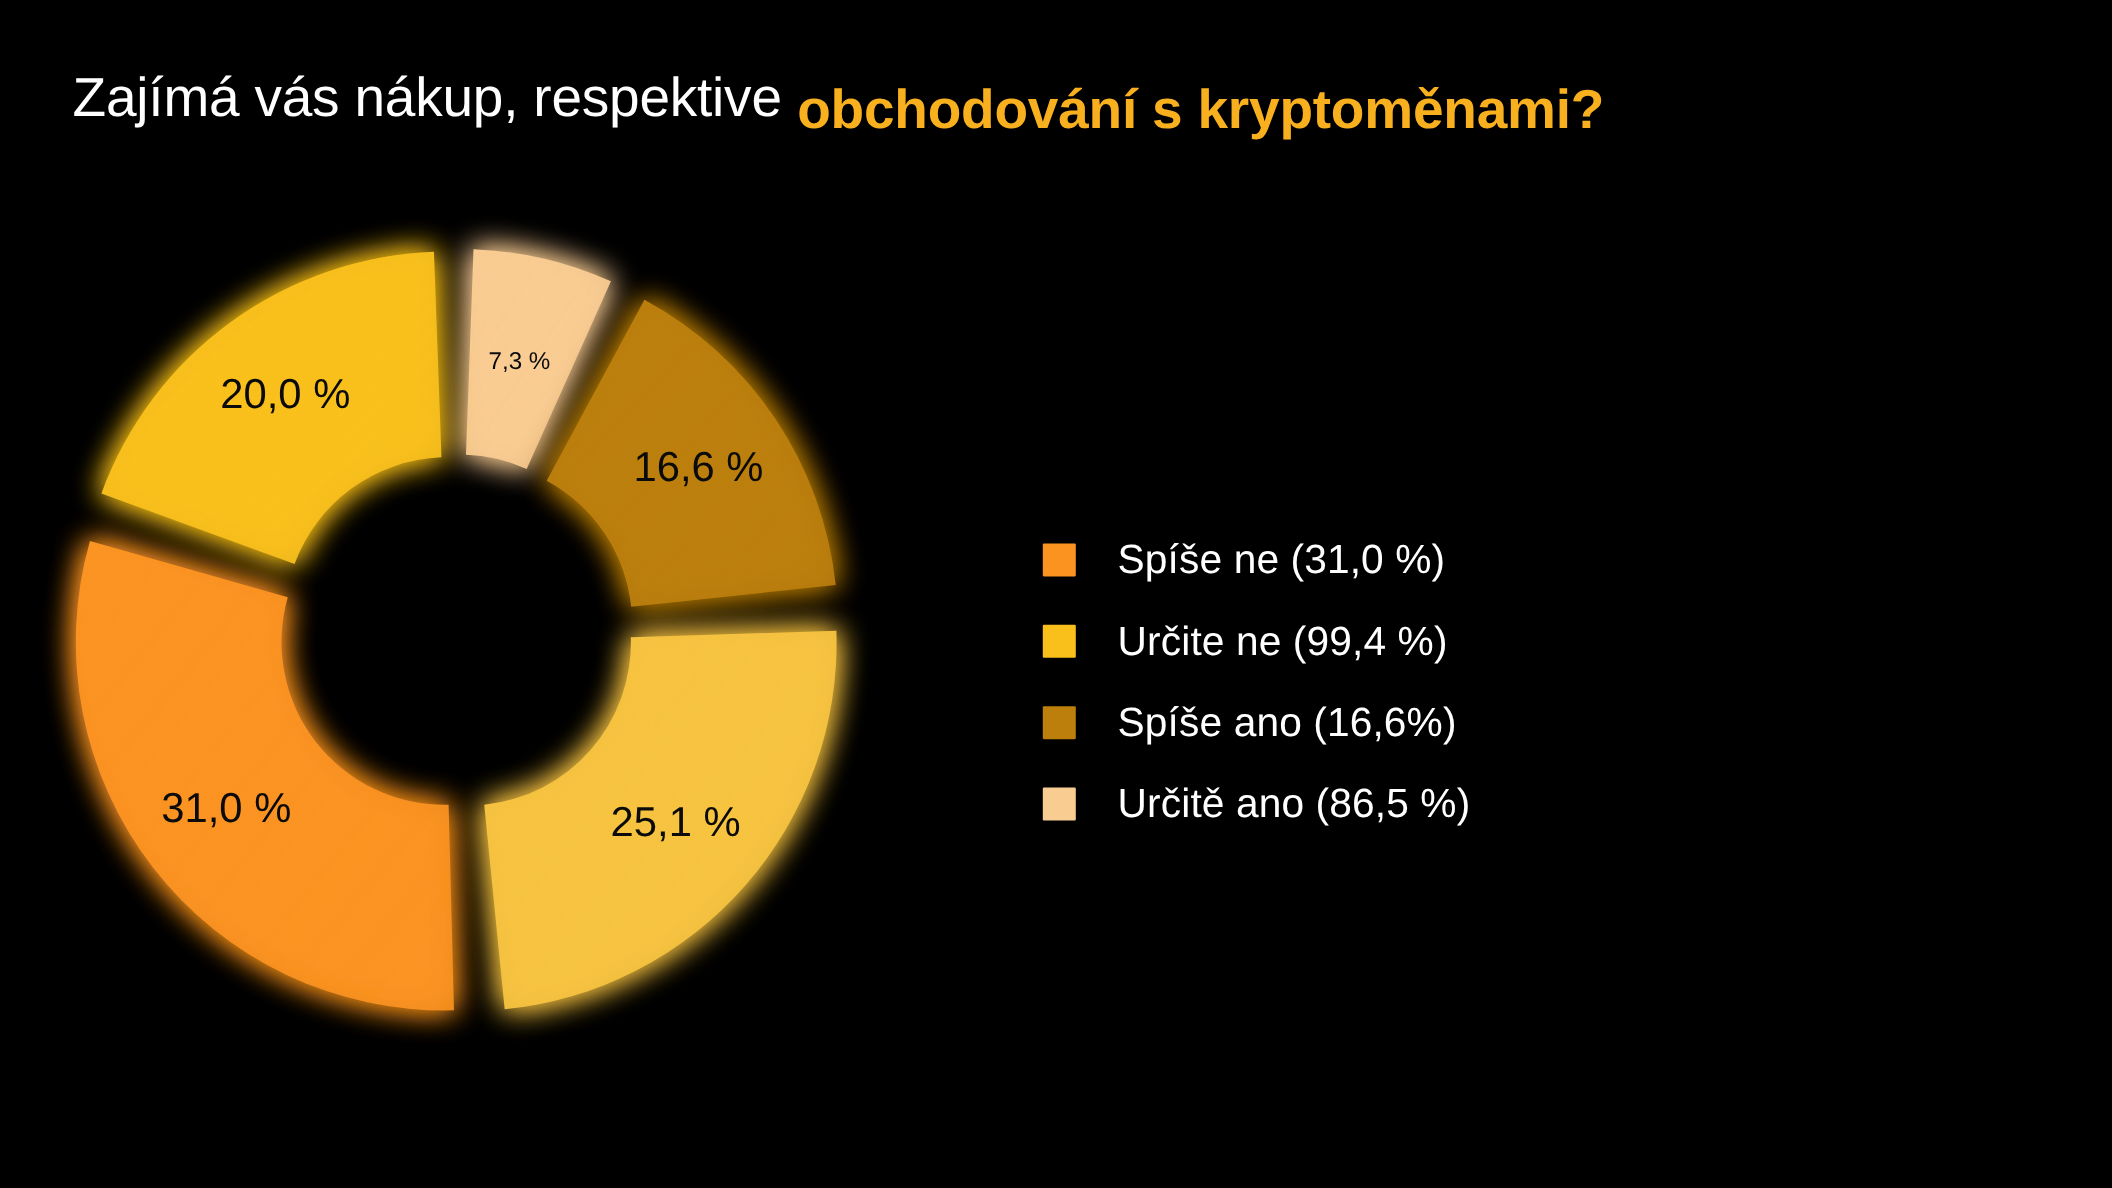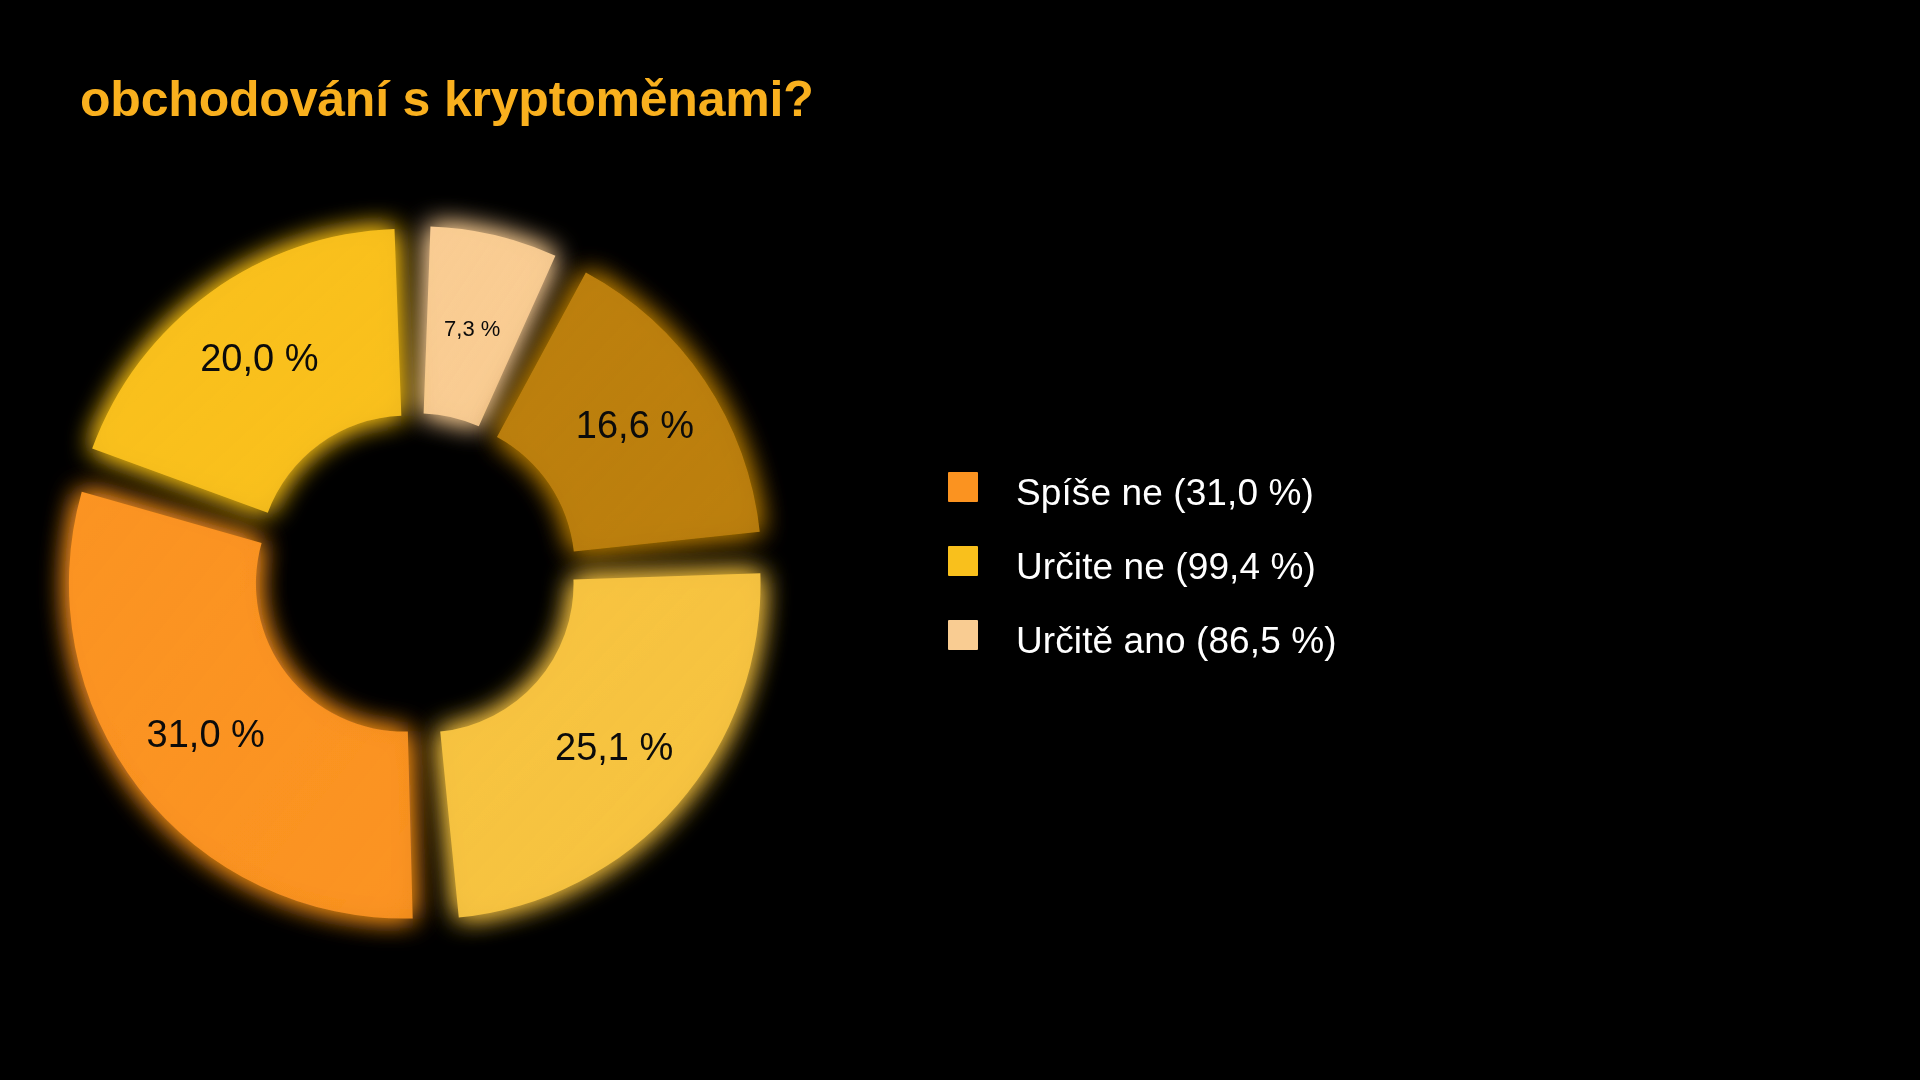--- a/index.html
+++ b/index.html
@@ -74,20 +74,21 @@
 
   
   #legend {
     position: absolute;
     left: 948px;
     top: 472px;
     width: 640px;
   }
   .legend-row {
     display: flex;
+    align-items: center;
     height: 74px;
   }
   .legend-swatch {
     width: 30px;
     height: 30px;
     flex: 0 0 30px;
     border-radius: 1px;
   }
   .legend-text {
     margin-left: 38px;
@@ -95,20 +96,21 @@
     font-weight: 400;
     color: #ffffff;
     white-space: nowrap;
     letter-spacing: 0.1px;
   }
 </style>
 </head>
 <body>
 
 <div id="title-bar">
+  <span class="title-plain">Zajímá vás nákup, respektive</span>
   <span class="title-accent">obchodování s kryptoměnami?</span>
 </div>
 
 <div id="chart-area">
   <svg id="donut-svg" viewBox="0 0 830 830">
     <defs>
       <filter id="glow" x="-60%" y="-60%" width="220%" height="220%">
         <feGaussianBlur stdDeviation="14" result="b"></feGaussianBlur>
         <feMerge>
           <feMergeNode in="b"></feMergeNode>
@@ -161,16 +163,20 @@
 <div id="legend">
     <div class="legend-row">
       <span class="legend-swatch" style="background: rgb(251, 147, 32);"></span>
       <span class="legend-text">Spíše ne (31,0 %)</span>
     </div>
     <div class="legend-row">
       <span class="legend-swatch" style="background: rgb(249, 192, 28);"></span>
       <span class="legend-text">Určite ne (99,4 %)</span>
     </div>
     <div class="legend-row">
+      <span class="legend-swatch" style="background: rgb(188, 127, 11);"></span>
+      <span class="legend-text">Spíše ano (16,6%)</span>
+    </div>
+    <div class="legend-row">
       <span class="legend-swatch" style="background: rgb(249, 204, 146);"></span>
       <span class="legend-text">Určitě ano (86,5 %)</span>
     </div>
   </div>
 
 </body></html>

